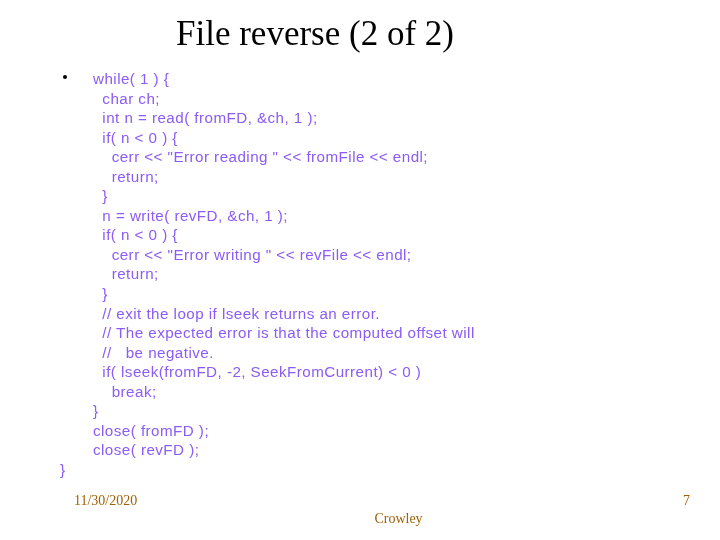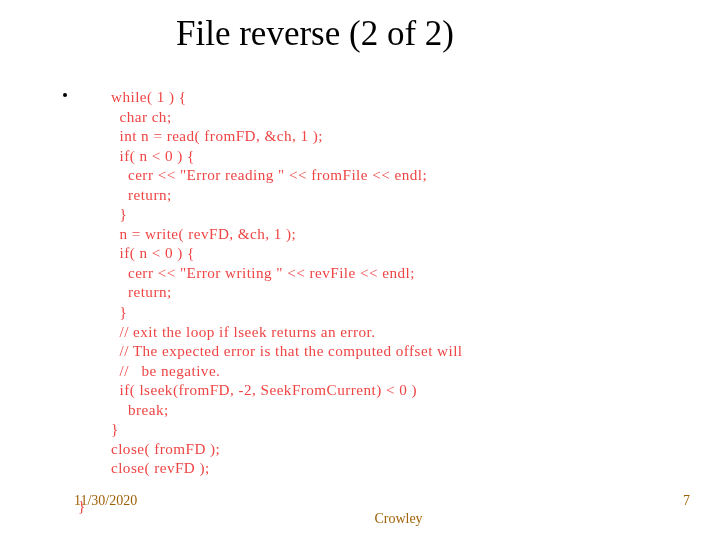--- a/index.html
+++ b/index.html
@@ -39,26 +39,26 @@
   .bullet-dot {
     position: absolute;
     left: 3px;
     top: 6px;
     width: 4px;
     height: 4px;
     background: #000000;
     border-radius: 50%;
   }
   .code {
-    margin: 18px;
+    margin: 0;
     padding: 0;
-    font-family: Liberation Serif, serif;
+    font-family: Liberation Sans, sans-serif;
     font-size: 15.2px;
     line-height: 19.55px;
-    color: #ef4444;
+    color: #8b5cf6;
     white-space: pre;
     letter-spacing: 0.45px;
   }
   .code-indent {
     padding-left: 33px;
   }
   .footer {
     position: absolute;
     left: 0;
     top: 492px;

